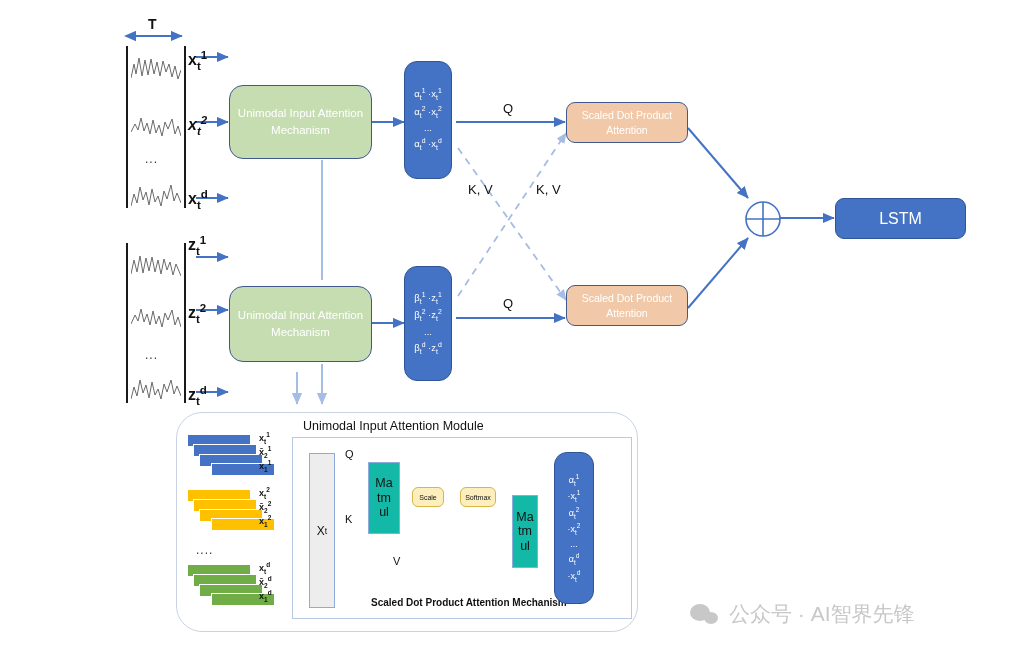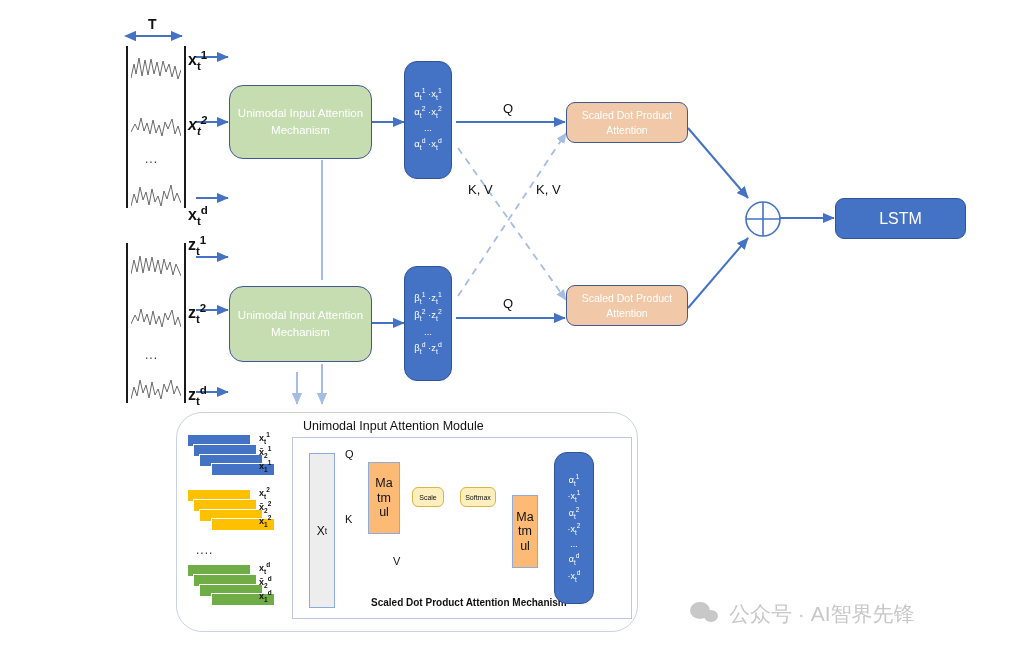--- a/index.html
+++ b/index.html
@@ -11,21 +11,21 @@
 
   
   .green-box{background:#C6DDB2;border:1.5px solid #41598C;border-radius:14px;
              color:#ffffff;font-size:11.5px;line-height:1.45;font-weight:400;}
   .peach-box{background:#F2C9A8;border:1.5px solid #41598C;border-radius:9px;
              color:#ffffff;font-size:10.5px;line-height:1.4;}
   .lstm-box{background:#4472C4;border:1.5px solid #2F5597;border-radius:9px;
             color:#ffffff;font-size:16px;}
   .vec-box{background:#4472C4;border:1px solid #2F5597;border-radius:13px;
            color:#ffffff;font-size:9.5px;line-height:1.55;flex-direction:column;}
-  .matmul-box{background:#fdba74;border:1px solid #8FAADC;color:#111;
+  .matmul-box{background:#14b8a6;border:1px solid #8FAADC;color:#111;
               font-size:12.5px;line-height:1.15;flex-direction:column;}
   .small-yellow{background:#FDEEBD;border:1px solid #D8B545;border-radius:6px;
                 color:#111;font-size:7px;}
   .xt-box{background:#EDEDED;border:1px solid #8FAADC;color:#111;font-size:12px;}
 
   
   .module-panel{position:absolute;border:1.5px solid #C9D3E4;border-radius:26px;
                 background:#ffffff;}
   .inner-panel{position:absolute;border:1px solid #B9C9E4;background:transparent;}
   .module-title{position:absolute;font-size:12.5px;color:#111;}
@@ -42,21 +42,21 @@
   
   .bar{position:absolute;border:1px solid #ffffff;}
   .bar-blue{background:#4472C4;}
   .bar-yellow{background:#FFC000;}
   .bar-green{background:#70AD47;}
 
   
   .vrule{position:absolute;background:#1a1a1a;width:1.6px;}
 
   
-  .watermark{position:absolute;display:flex;align-items:center;gap:9px;
+  .watermark{position:absolute;display:flex;align-items:flex-end;gap:9px;
              color:#C8C8C8;font-size:21px;}
   .wm-bubble{position:relative;width:30px;height:24px;}
   .wm-bubble i{position:absolute;border-radius:50%;background:#C8C8C8;display:block;}
   .wm-b1{width:20px;height:17px;left:0;top:0;}
   .wm-b2{width:14px;height:12px;left:14px;top:8px;}
 
   svg.layer{position:absolute;left:0;top:0;width:1027px;height:653px;
             pointer-events:none;overflow:visible;}
 </style>
 </head>
@@ -136,21 +136,21 @@
 <svg class="abs" style="left:131px;top:110px;width:50px;height:32px;">
   <polyline points="0,22 4,14 7,20 10,8 13,21 16,13 19,24 22,10 25,23 28,15 31,26 34,12 37,19 41,9 44,24 47,16 50,26" fill="none" stroke="#6b6b6b" stroke-width="1"></polyline>
 </svg>
 <svg class="abs" style="left:131px;top:178px;width:50px;height:32px;">
   <polyline points="0,28 3,16 6,25 9,9 12,22 15,14 18,27 21,11 24,24 27,18 30,28 33,13 36,21 40,7 43,23 46,15 50,25" fill="none" stroke="#6b6b6b" stroke-width="1"></polyline>
 </svg>
 <div class="dots" style="left:145px;top:152px;">...</div>
 
 <div class="lbl" style="left:188px;top:49px;">x<sub>t</sub><sup>1</sup></div>
 <div class="lbl" style="left:188px;top:114px;font-style:italic;">x<sub>t</sub><sup>2</sup></div>
-<div class="lbl" style="left:188px;top:204px;">x<sub>t</sub><sup>d</sup></div>
+<div class="lbl" style="left:188px;top:188px;">x<sub>t</sub><sup>d</sup></div>
 
 <div class="vrule" style="left:126px;top:243px;height:160px;"></div>
 <div class="vrule" style="left:184px;top:243px;height:160px;"></div>
 
 <svg class="abs" style="left:131px;top:249px;width:50px;height:32px;">
   <polyline points="0,25 3,11 6,23 9,7 12,24 15,9 18,22 21,8 24,23 27,11 30,25 33,10 36,21 39,13 42,26 45,15 50,27" fill="none" stroke="#6b6b6b" stroke-width="1"></polyline>
 </svg>
 <svg class="abs" style="left:131px;top:300px;width:50px;height:32px;">
   <polyline points="0,24 4,15 7,21 10,9 13,22 16,14 19,25 22,11 25,24 28,16 31,27 34,13 37,20 41,10 44,25 47,17 50,27" fill="none" stroke="#6b6b6b" stroke-width="1"></polyline>
 </svg>

